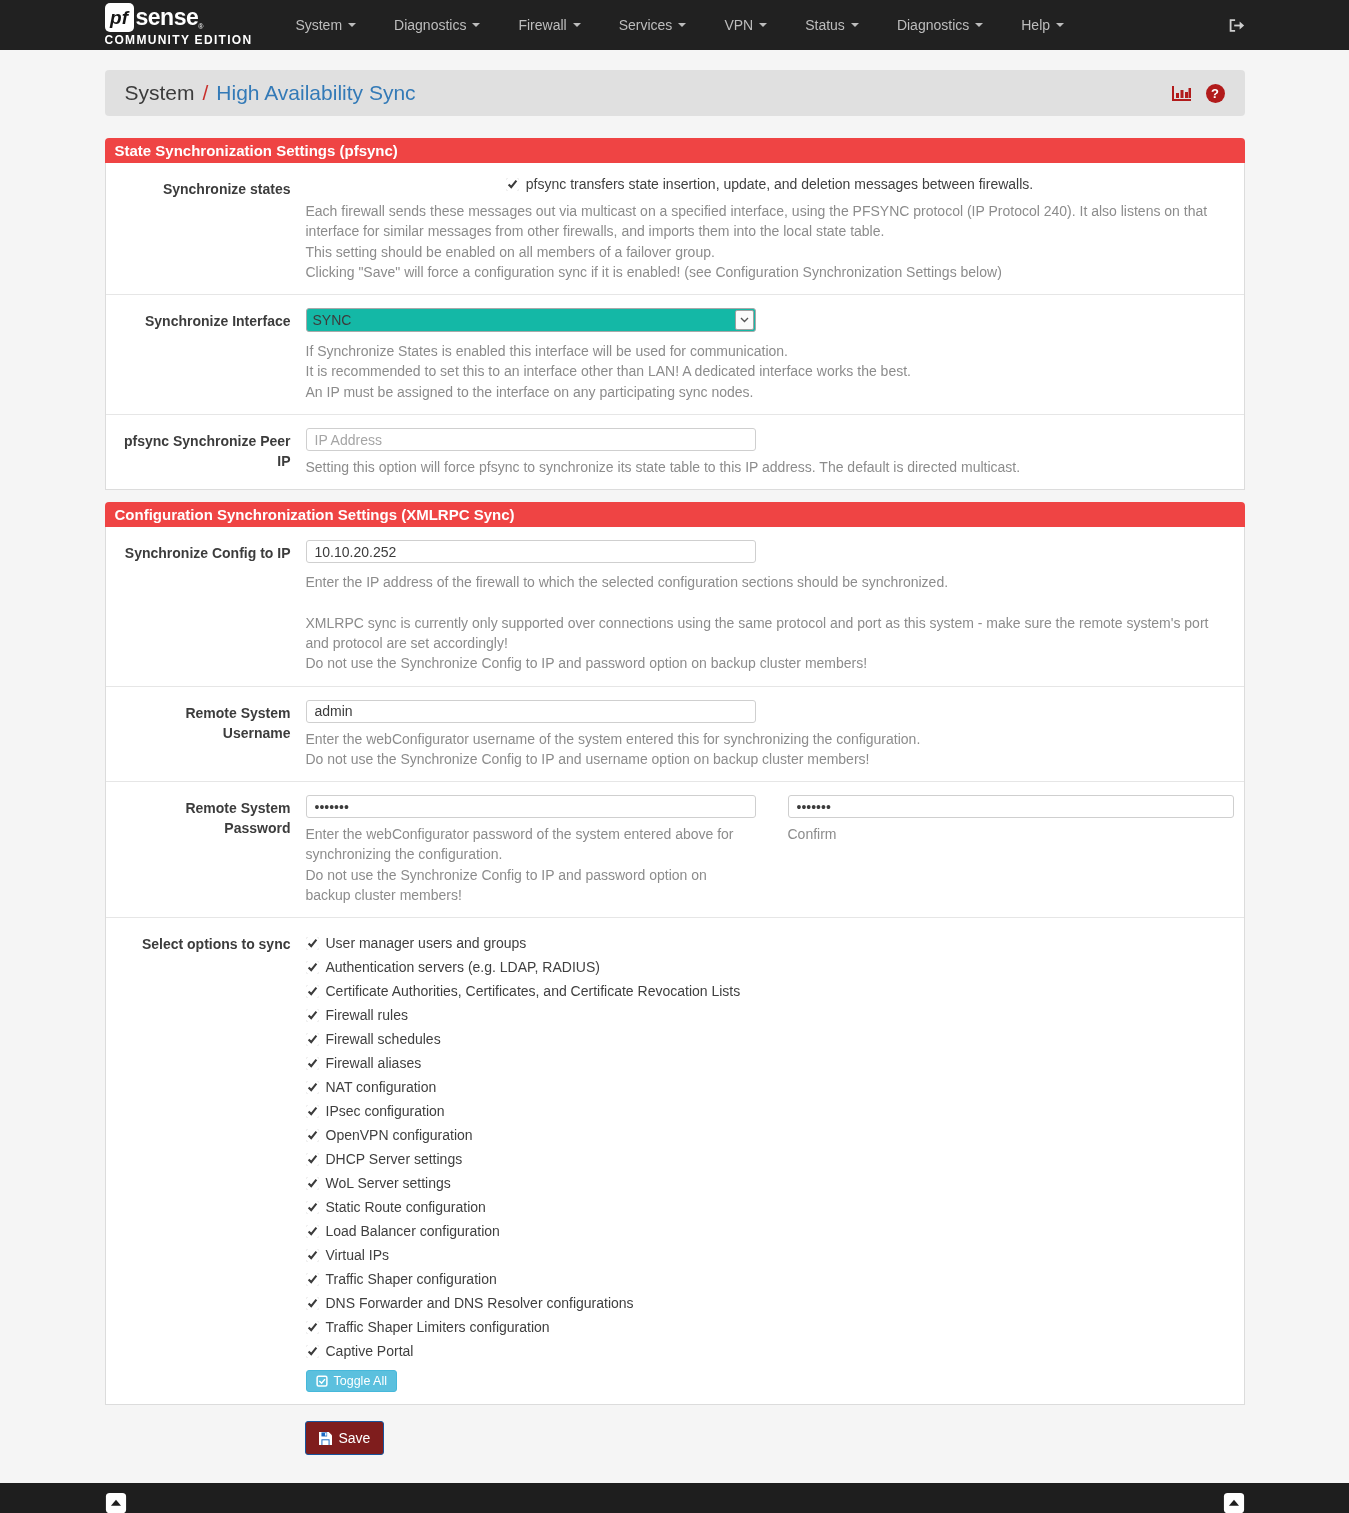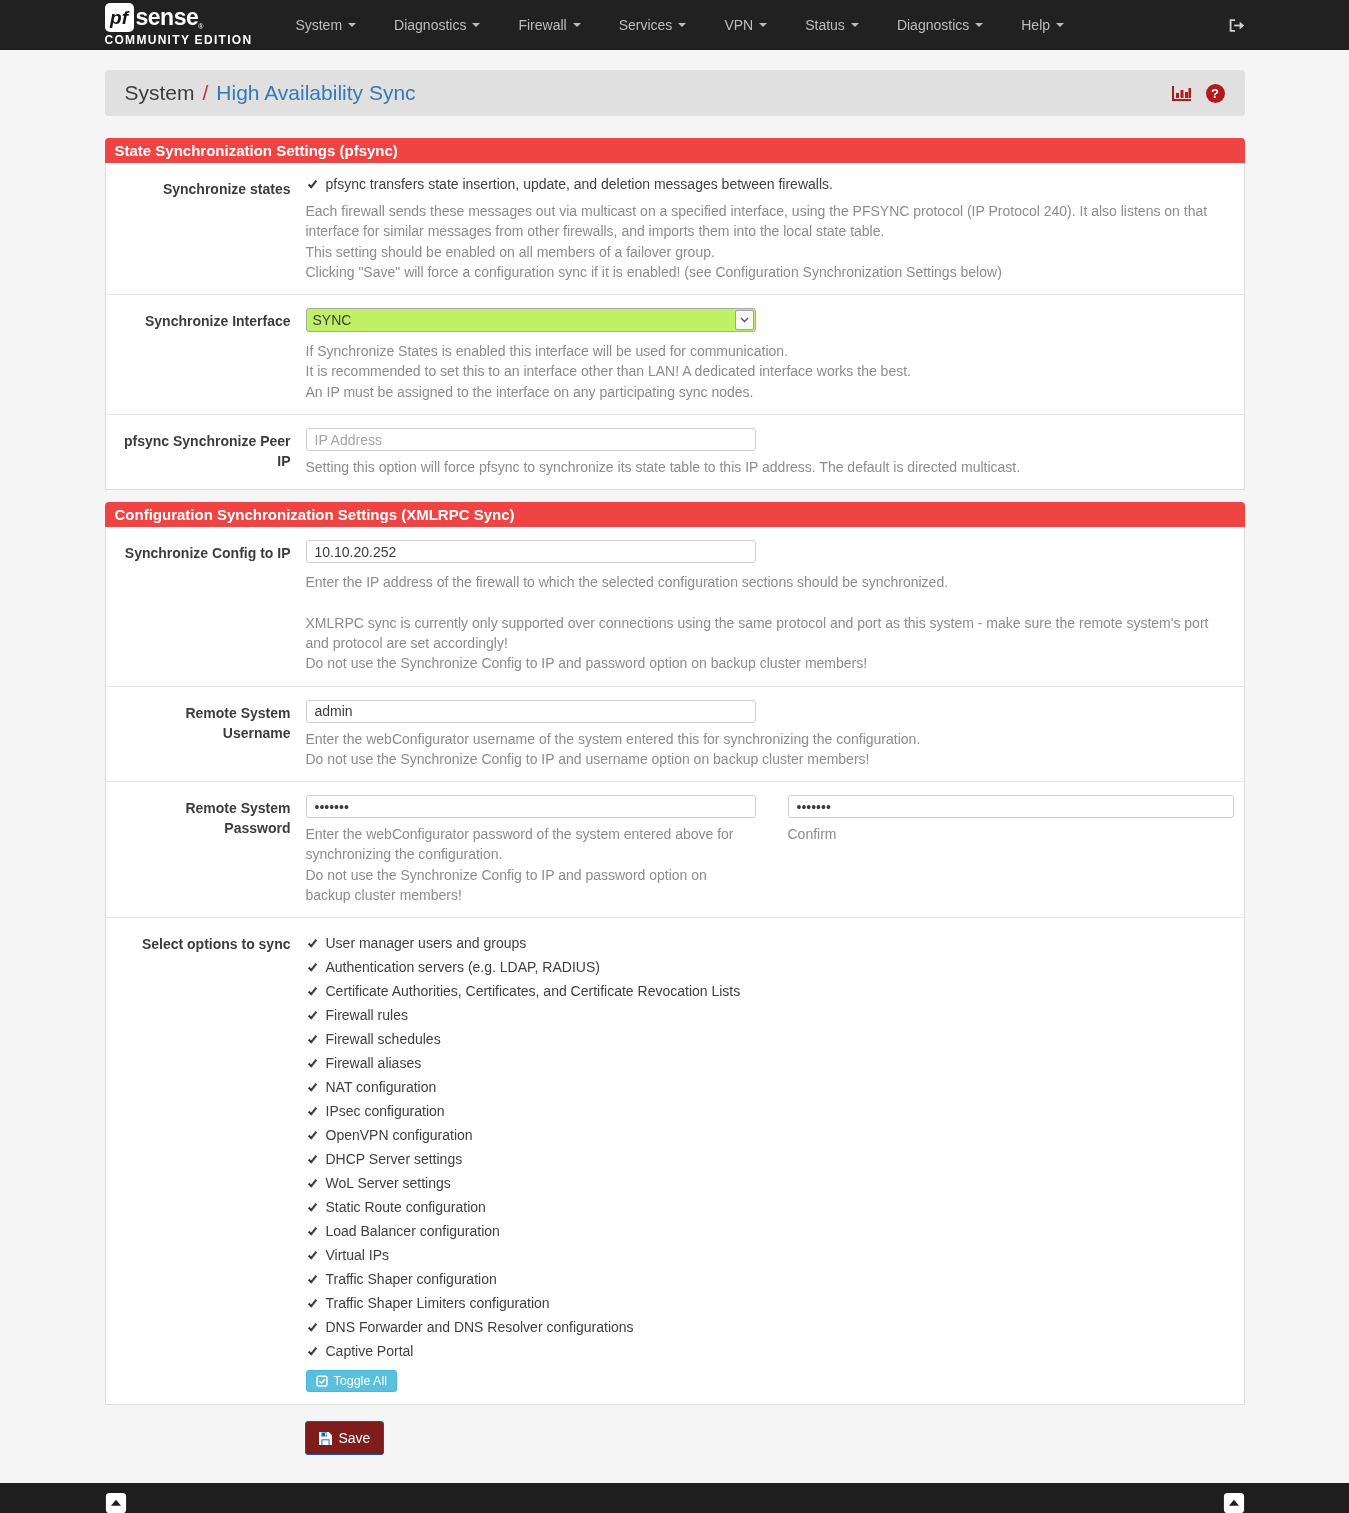--- a/index.html
+++ b/index.html
@@ -61,33 +61,33 @@
   .form-row:last-child { border-bottom: none; }
   .col-label {
     width: 170px; flex: 0 0 170px; text-align: right; font-weight: bold;
     color: #3c3c3c; padding-top: 3px; margin-right: 15px; line-height: 1.45;
   }
   .col-content { flex: 1; min-width: 0; }
 
   .help-line { color: #8c8c8c; line-height: 1.45; min-height: 20px; }
   .help-block { margin-top: 9px; }
 
-  .check-line { display: flex; align-items: center; color: #3f3f3f; }
+  .check-line { display: flex; align-items: center; color: #3f3f3f; justify-content: center; }
   input[type="checkbox"] { width: 13px; height: 13px; margin-right: 7px; accent-color: #ffffff; }
 
   input[type="text"], input[type="password"] {
     width: 450px; height: 23px; border: 1px solid #cfcfcf; border-radius: 3px;
     padding: 0 8px; font-size: 14px; color: #3c3c3c; font-family: inherit; background: #fff;
   }
   input::placeholder { color: #a5a5a5; }
 
   .select-wrap { position: relative; width: 450px; }
   select {
     width: 450px; height: 24px; border: 1px solid #a9a9a9; border-radius: 3px;
-    padding: 0 26px 0 6px; font-size: 14px; color: #3c3c3c; background: #bef264;
+    padding: 0 26px 0 6px; font-size: 14px; color: #3c3c3c; background: #14b8a6;
     -webkit-appearance: none; appearance: none; font-family: inherit;
   }
   .select-arrow {
     position: absolute; right: 2px; top: 2px; bottom: 2px; width: 19px;
     border: 1px solid #a0a0a0; border-radius: 2px; background: #fbfbfb;
     display: flex; align-items: center; justify-content: center; pointer-events: none;
   }
 
   .pw-cols { display: flex; gap: 32px; }
   .pw-col-left { width: 450px; flex: 0 0 450px; }
@@ -360,25 +360,25 @@
             <label class="opt">
                 <input type="checkbox" checked="" style="">
                 <span>Virtual IPs</span>
               </label>
             <label class="opt">
                 <input type="checkbox" checked="" style="">
                 <span>Traffic Shaper configuration</span>
               </label>
             <label class="opt">
                 <input type="checkbox" checked="" style="">
+                <span>DNS Forwarder and DNS Resolver configurations</span>
+              </label>
+            <label class="opt">
+                <input type="checkbox" checked="" style="">
                 <span>Traffic Shaper Limiters configuration</span>
-              </label>
-            <label class="opt">
-                <input type="checkbox" checked="" style="">
-                <span>DNS Forwarder and DNS Resolver configurations</span>
               </label>
             <label class="opt">
                 <input type="checkbox" checked="" style="">
                 <span>Captive Portal</span>
               </label>
           </div>
           <button class="btn-info">
             <svg width="12" height="12" viewBox="0 0 16 16">
                 <rect x="1.5" y="1.5" width="13" height="13" rx="2" fill="none" stroke="#fff" stroke-width="2"></rect>
                 <path d="M4.5 8 l3 3 l4.5 -5.5" stroke="#fff" stroke-width="2" fill="none"></path>

